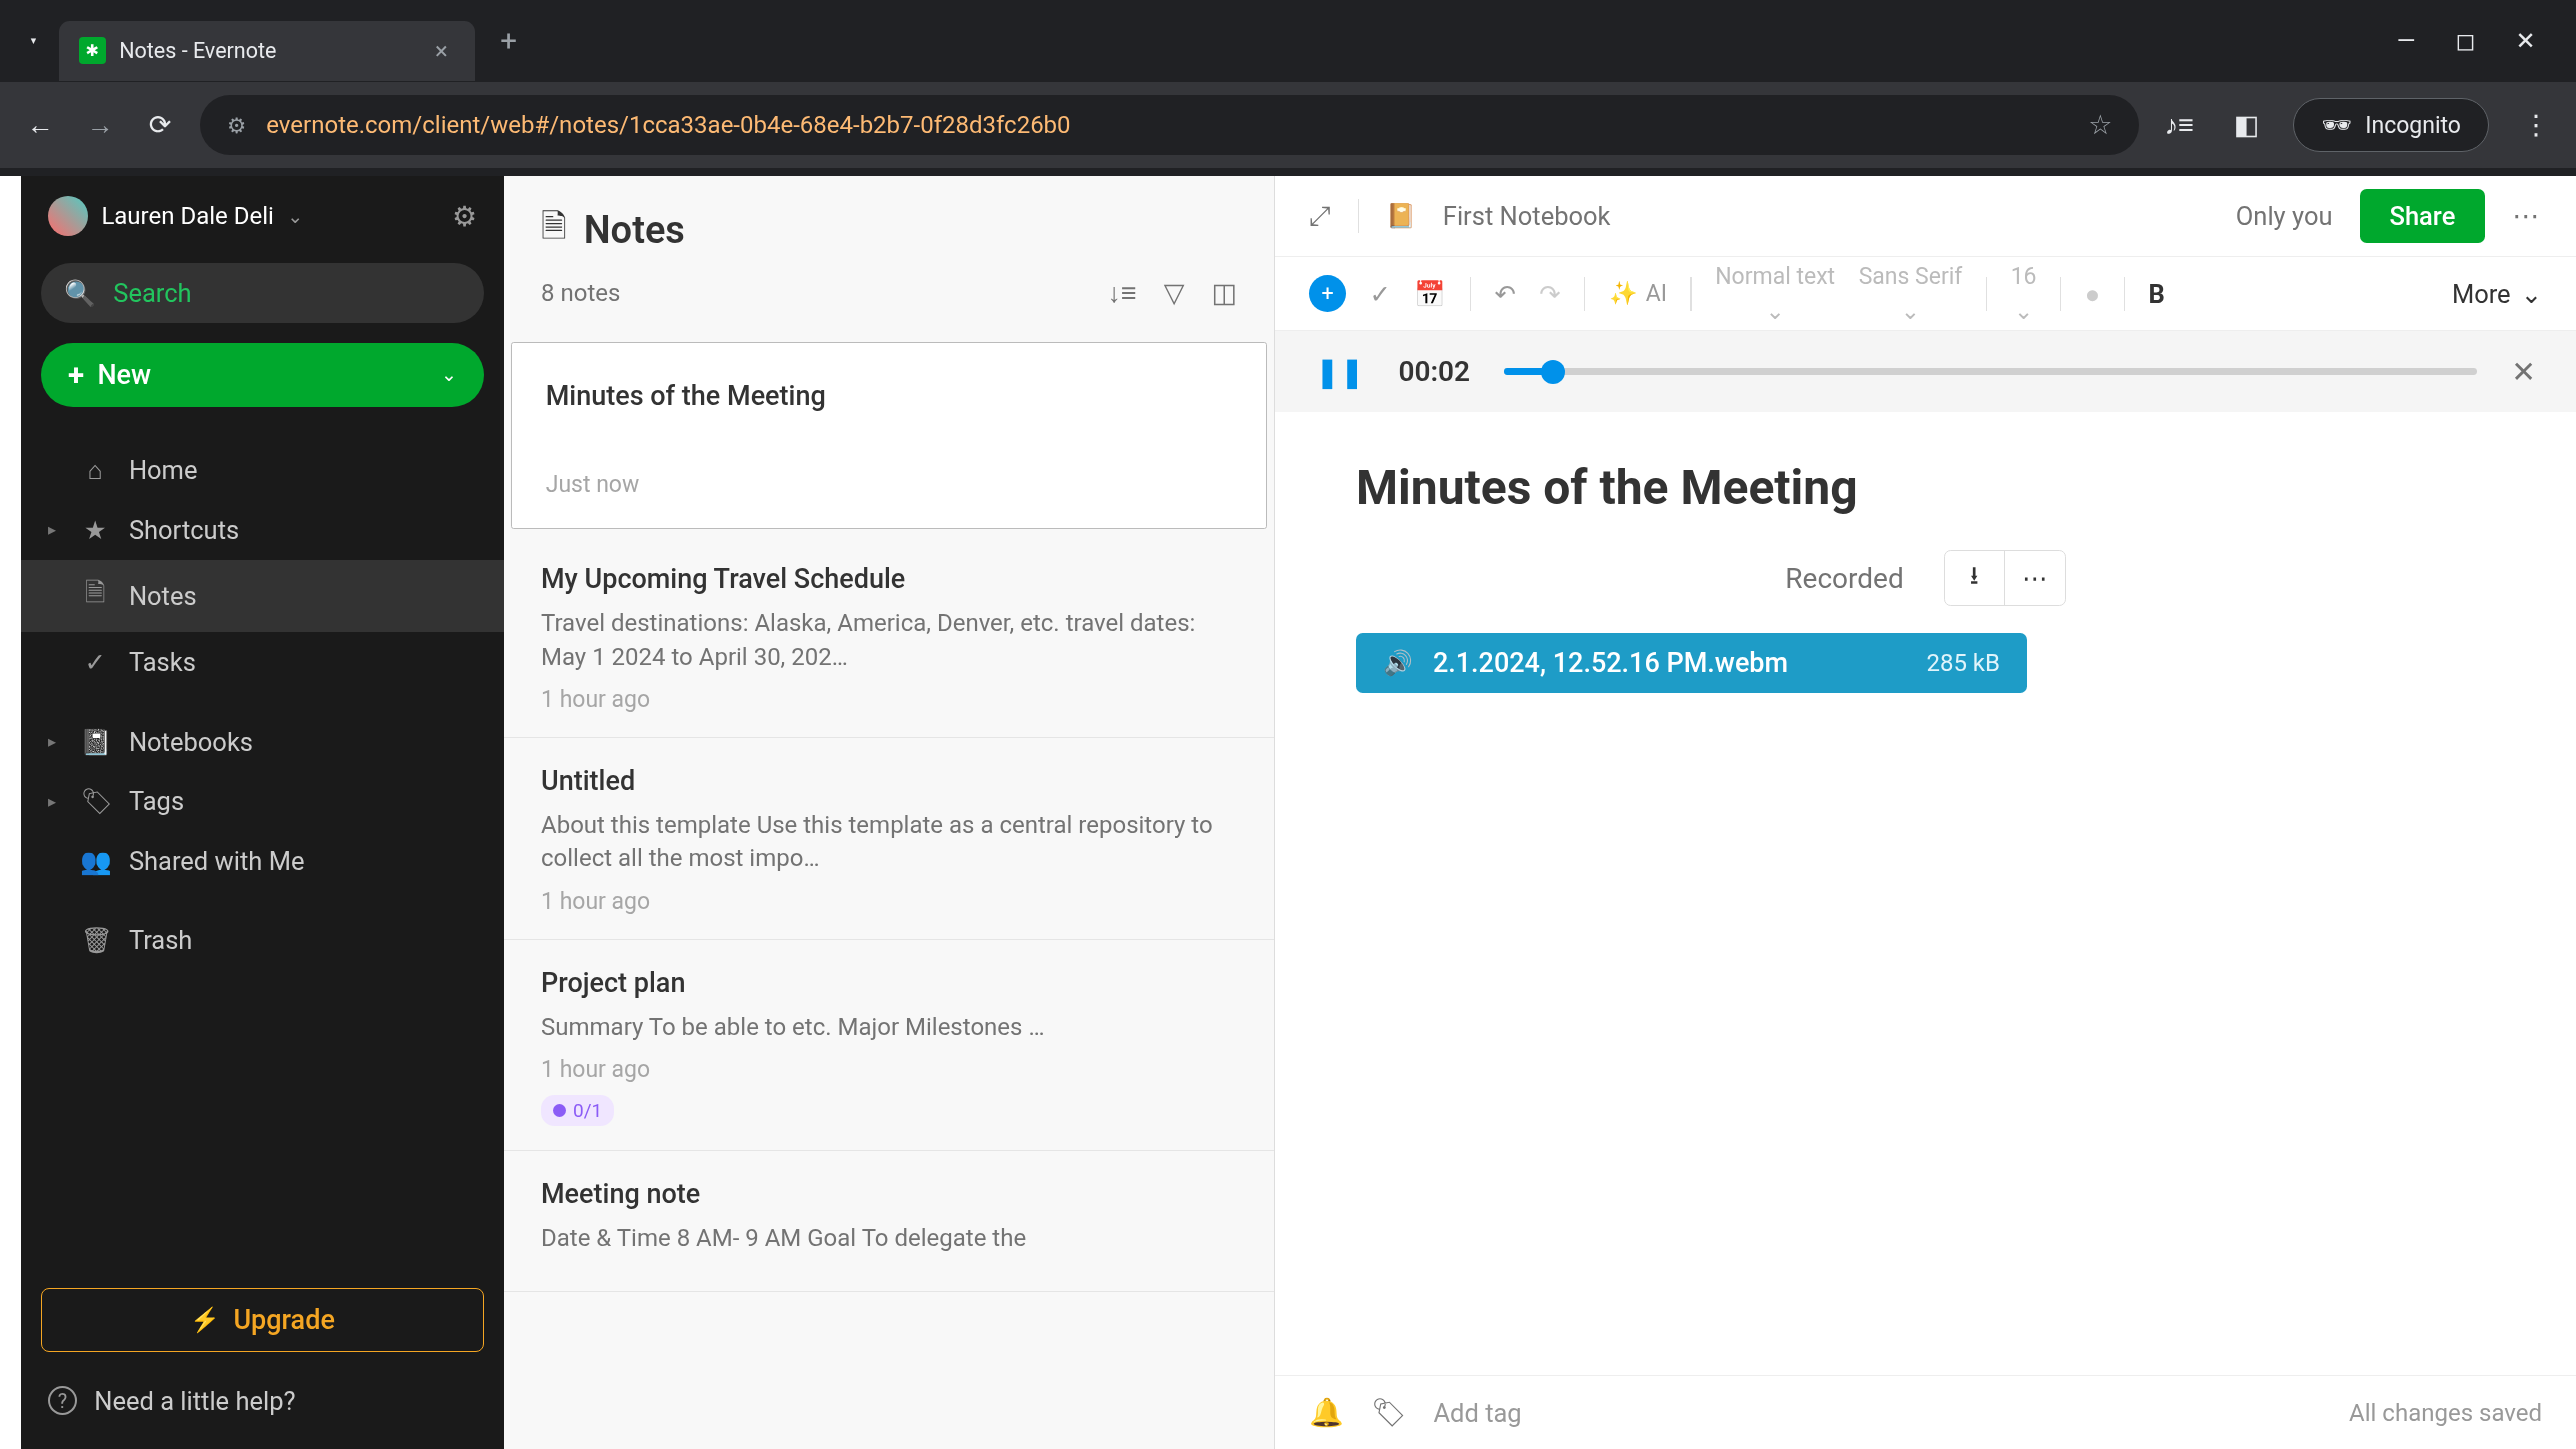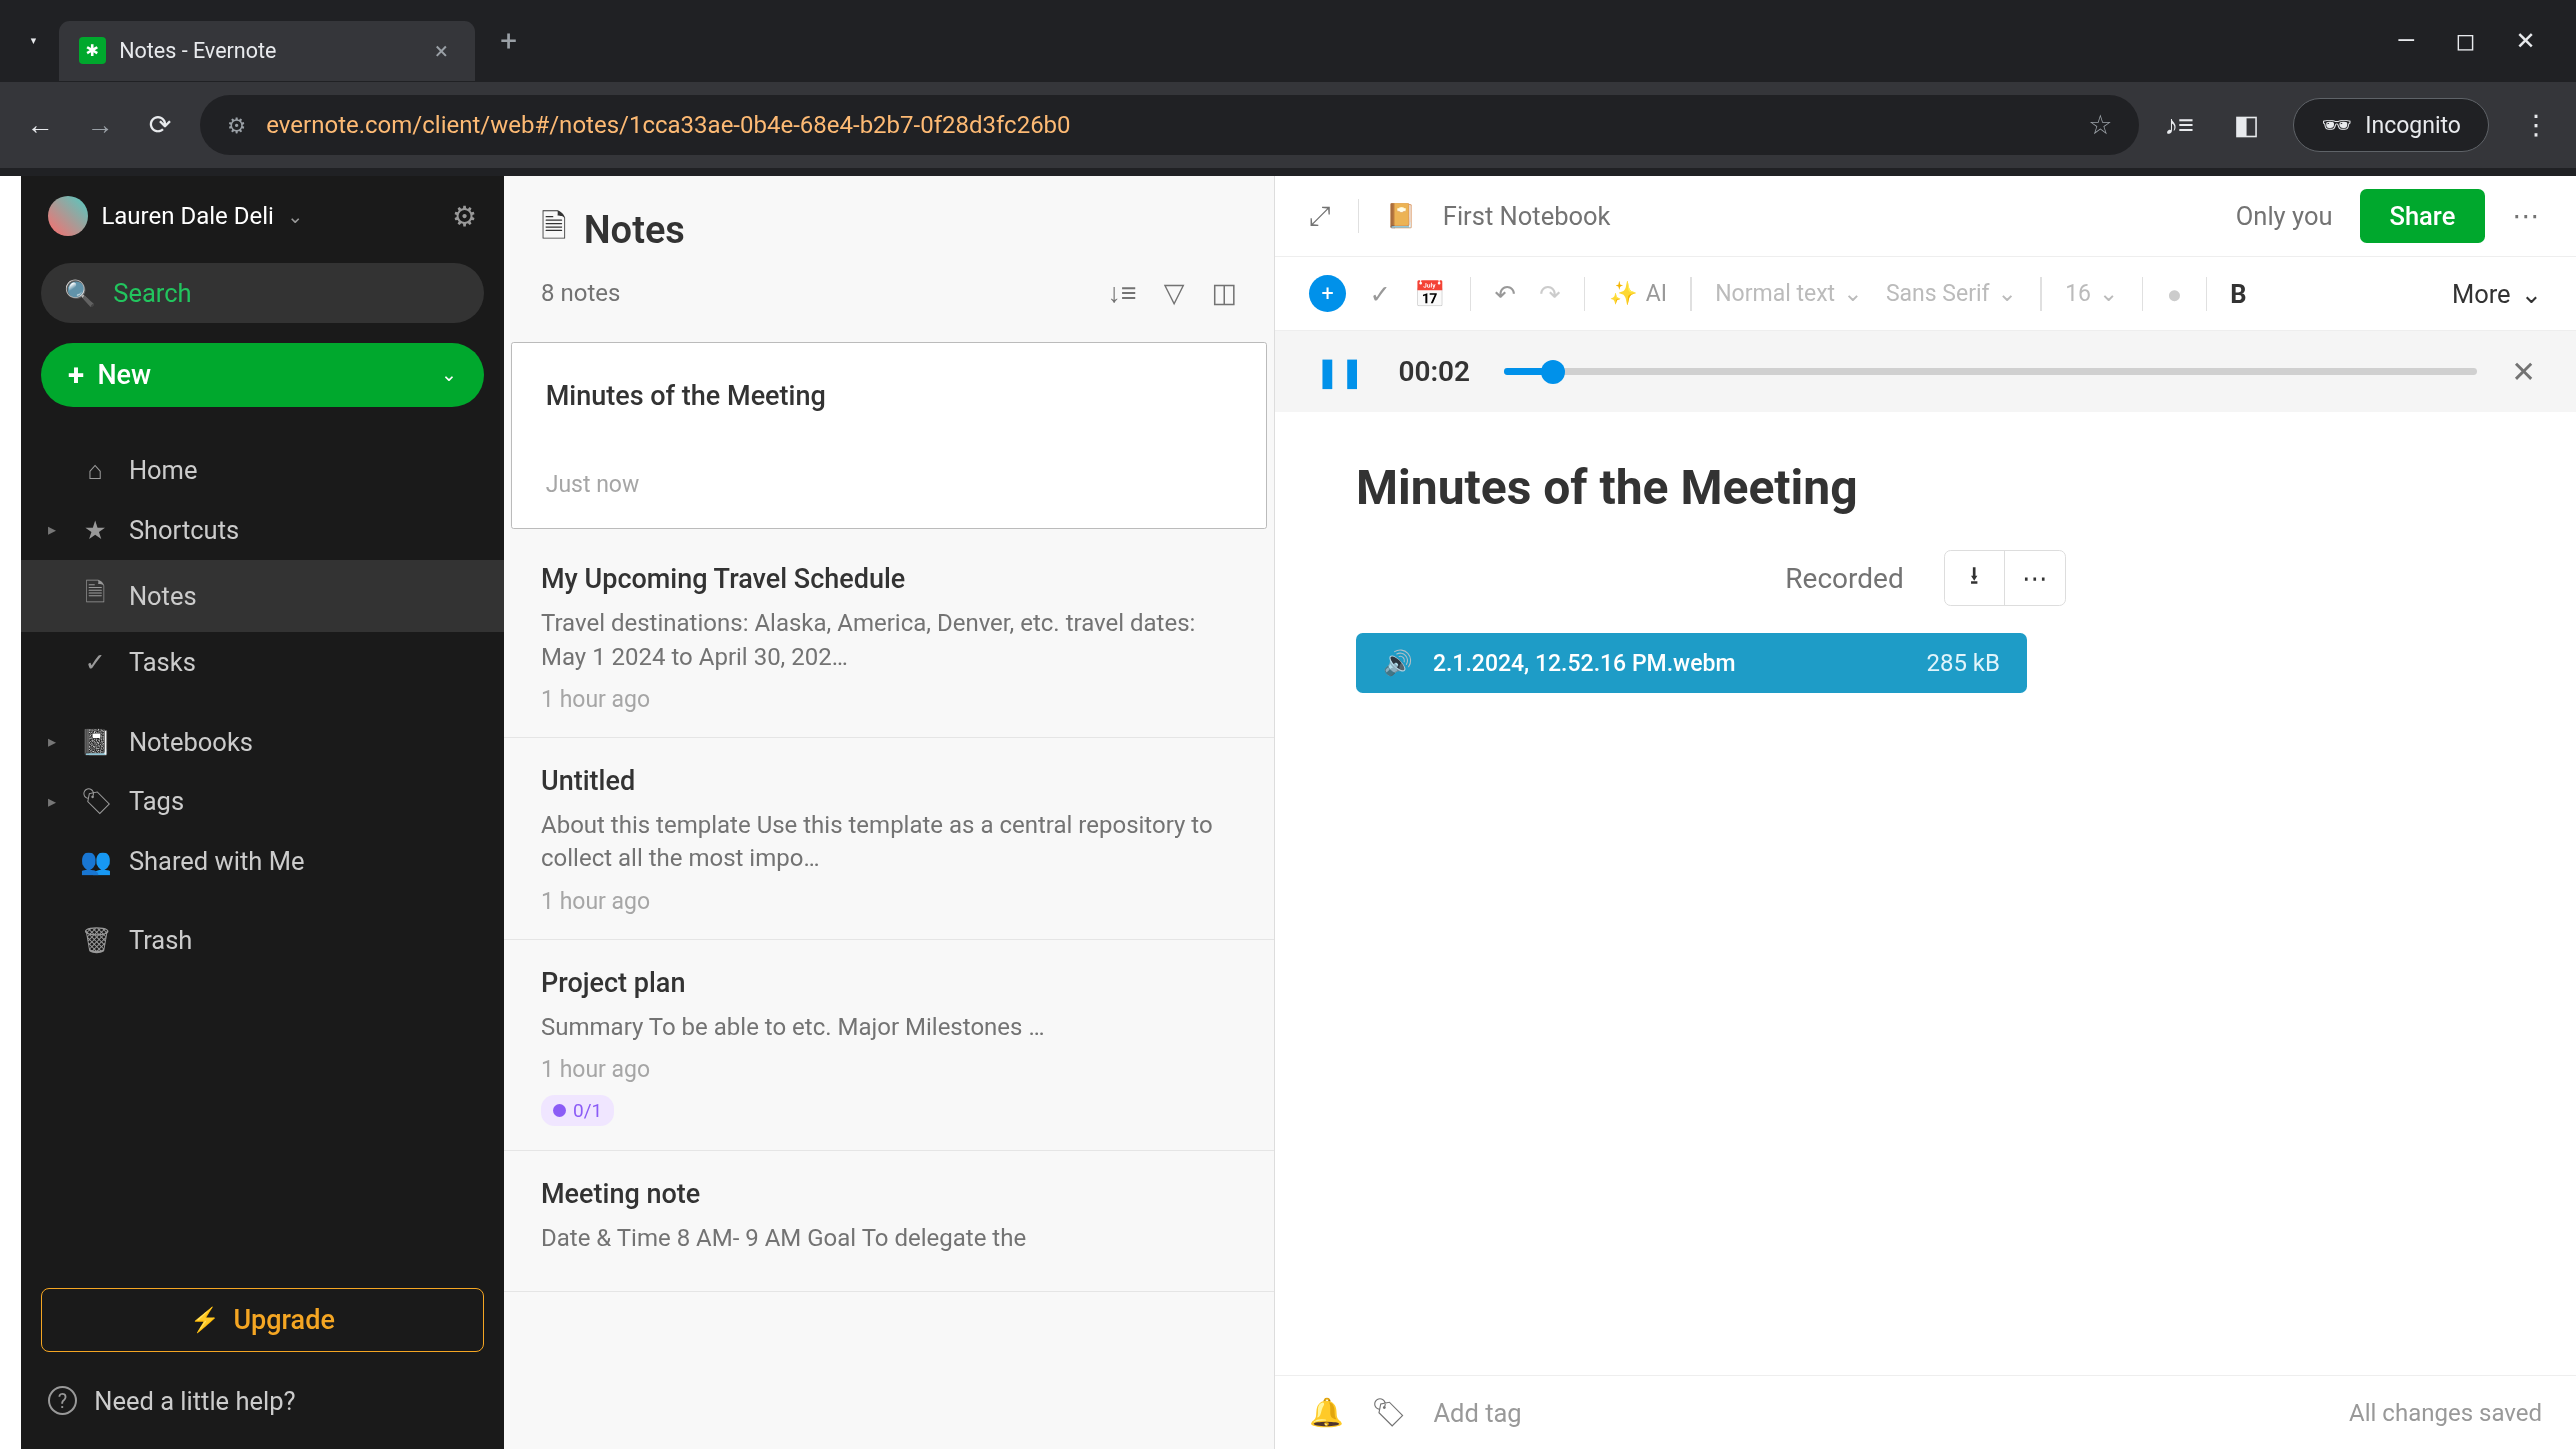--- a/index.html
+++ b/index.html
@@ -90,42 +90,42 @@
 .nb-name { font-size: 25.5px; color: #737373; }
 .only-you { margin-left: auto; font-size: 25.5px; color: #737373; }
 .share-btn { height: 54px; padding: 0 30px; background: #00a82d; color: #fff; font-size: 25.5px; font-weight: 500; border-radius: 6.7px; display: flex; align-items: center; cursor: pointer; }
 .more-dots { font-size: 27px; color: #737373; cursor: pointer; letter-spacing: 2.7px; }
 
 .toolbar { height: 74px; display: flex; align-items: center; padding: 0 34px; gap: 23.5px; border-bottom: 0.7px solid #eee; }
 .tb-plus { width: 37px; height: 37px; background: #0091ea; border-radius: 50%; color: #fff; font-size: 21.5px; display: flex; align-items: center; justify-content: center; cursor: pointer; }
 .tb-ico { font-size: 25.5px; color: #999; cursor: pointer; }
 .tb-ico.disabled { color: #ccc; }
 .ai-btn { display: flex; align-items: center; gap: 8px; color: #999; font-size: 23px; }
-.tb-sel { color: #bbb; font-size: 23px; display: flex; align-items: center; gap: 8px; }
+.tb-sel { color: #bbb; font-size: 23px; display: flex; align-items: center; gap: 8px; flex-direction: column; }
 .tb-more { margin-left: auto; display: flex; align-items: center; gap: 10px; color: #333; font-size: 25.5px; cursor: pointer; }
 
 .audio-bar { height: 81px; background: #f5f5f5; display: flex; align-items: center; padding: 0 40px; gap: 34px; }
 .pause-btn { font-size: 29.5px; color: #0091ea; cursor: pointer; }
 .audio-time { font-size: 28px; font-weight: 600; color: #333; }
 .audio-track { flex: 1; height: 6.7px; background: #d0d0d0; border-radius: 3.4px; position: relative; }
 .audio-prog { position: absolute; left: 0; top: 0; height: 100%; width: 5%; background: #0091ea; border-radius: 3.4px; }
 .audio-thumb { position: absolute; left: 5%; top: 50%; transform: translate(-50%,-50%); width: 24px; height: 24px; background: #0091ea; border-radius: 50%; }
 .audio-close { font-size: 29.5px; color: #737373; cursor: pointer; }
 
 .editor-body { flex: 1; padding: 47px 81px; overflow: hidden; }
 .doc-title { font-size: 48px; font-weight: 700; color: #333; margin-bottom: 34px; }
 .rec-row { display: flex; align-items: center; gap: 40px; margin-bottom: 27px; justify-content: center; }
 .rec-label { font-size: 28px; color: #737373; }
 .rec-ctrls { display: flex; border: 0.7px solid #ddd; border-radius: 6.7px; overflow: hidden; }
 .rec-ctrl { width: 60px; height: 54px; display: flex; align-items: center; justify-content: center; color: #333; font-size: 25.5px; cursor: pointer; }
 .rec-ctrl:first-child { border-right: 0.7px solid #ddd; }
 
 .file-chip { display: inline-flex; align-items: center; height: 60px; background: #1e9cc7; border-radius: 6.7px; padding: 0 27px; gap: 20px; cursor: pointer; min-width: 671px; }
 .file-ico { color: #fff; font-size: 24px; }
-.file-name { color: #fff; font-size: 23px; font-weight: 500; flex: 1; }
+.file-name { color: #fff; font-size: 27px; font-weight: 500; flex: 1; }
 .file-size { color: #e0f4fb; font-size: 24px; }
 
 .editor-footer { height: 74px; border-top: 0.7px solid #eee; display: flex; align-items: center; padding: 0 34px; gap: 27px; }
 .ft-ico { font-size: 28px; color: #737373; cursor: pointer; }
 .add-tag { font-size: 25.5px; color: #999; }
 .save-status { margin-left: auto; font-size: 24px; color: #999; }
 </style>
 </head>
 <body>
 

